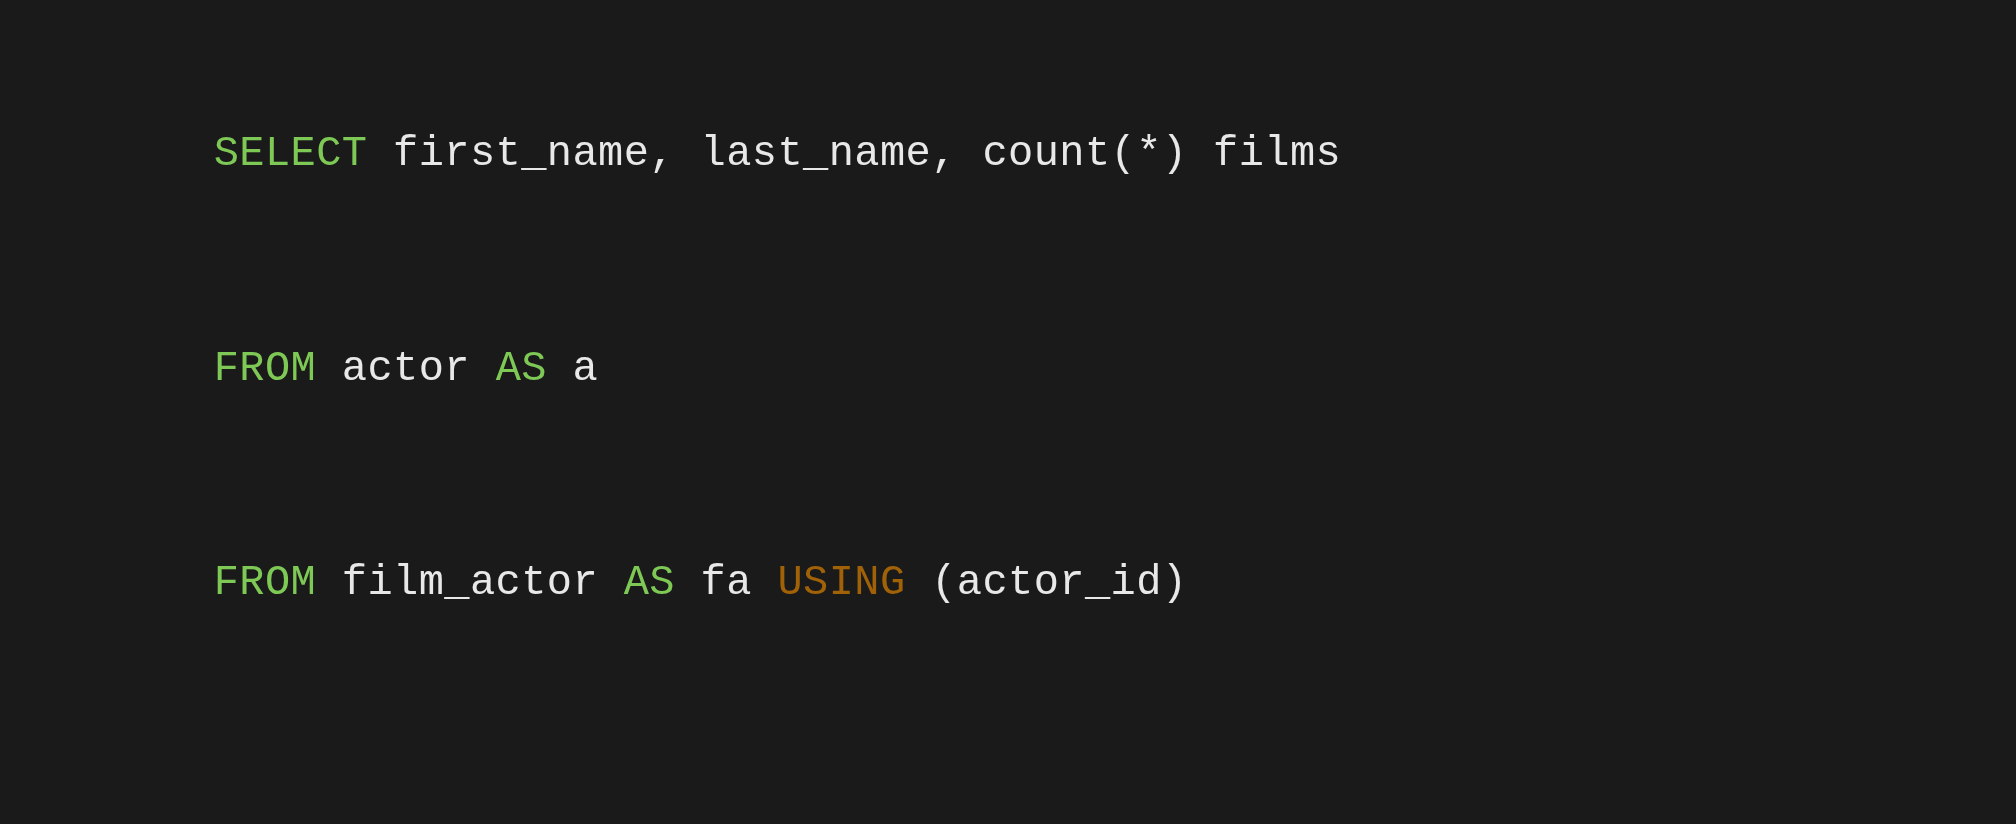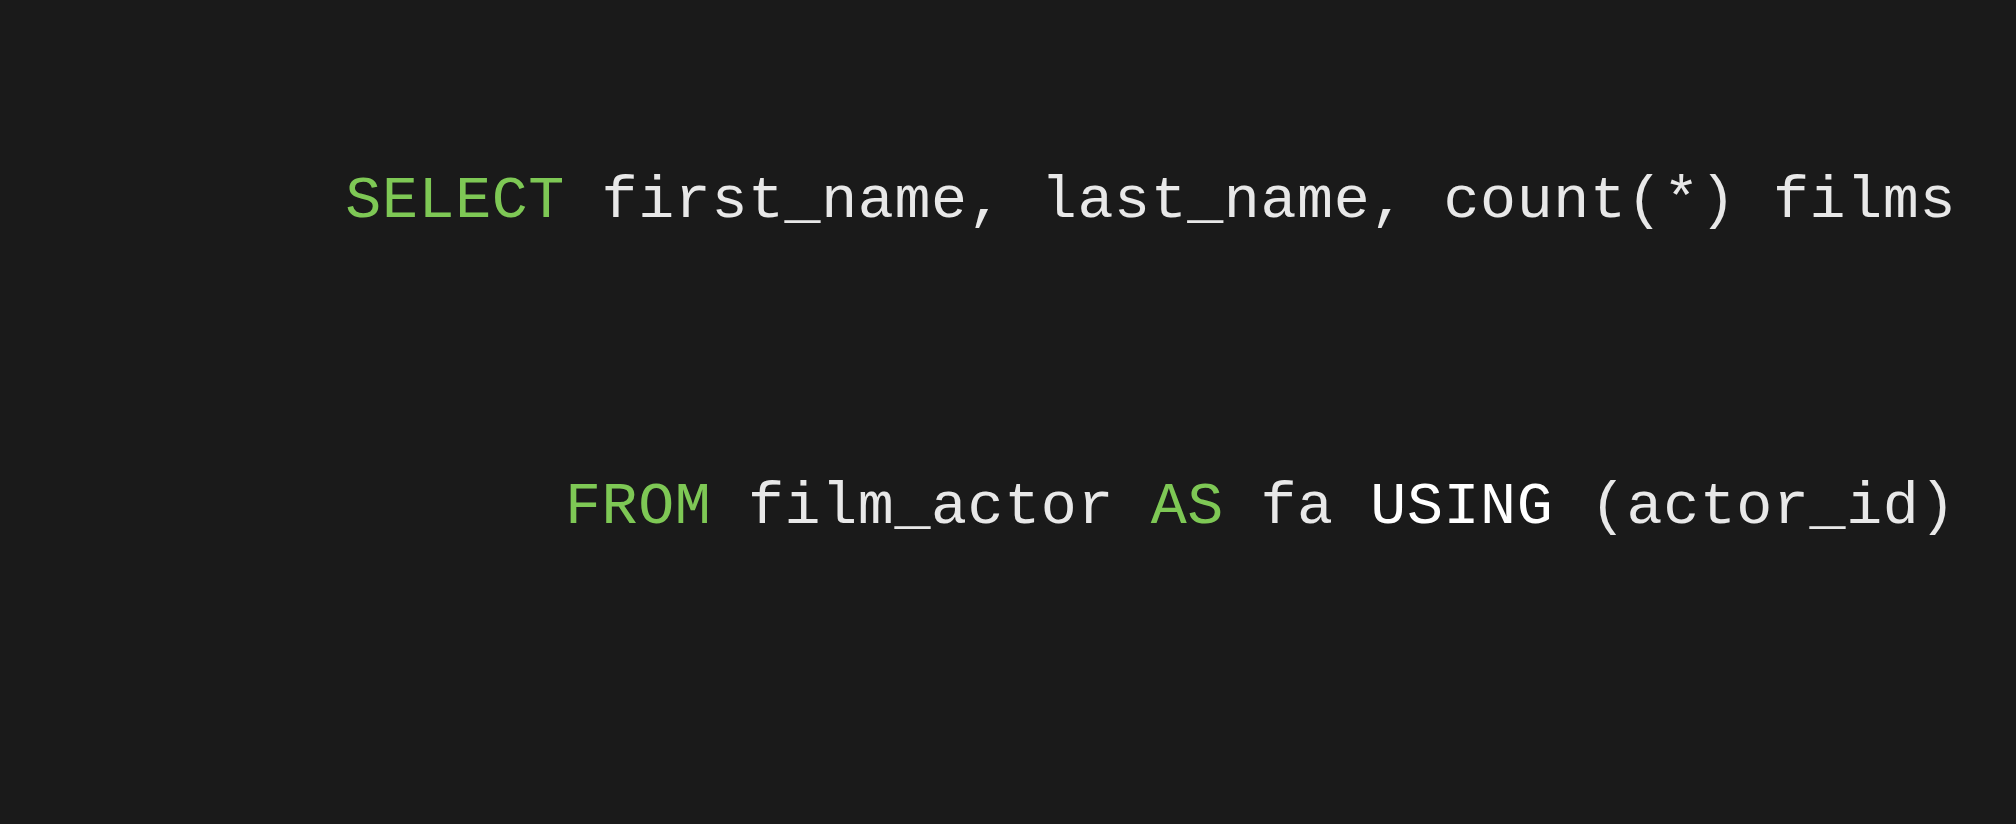--- a/index.html
+++ b/index.html
@@ -22,49 +22,51 @@
     .container {
       padding: 48px 60px;
       width: 100%;
     }
 
     .code-block {
       margin-bottom: 60px;
     }
 
     .code-line {
-      font-size: 60px;
+      font-size: 42px;
       line-height: 1.7;
       white-space: pre;
       letter-spacing: 0.01em;
-      text-align: right;
     }
 
     .kw-green {
       color: #7ec855;
     }
 
     .kw-yellow {
-      color: #ffffff;
+      color: #a16207;
     }
 
     .text-white {
       color: #e8e8e8;
     }
   </style>
 </head>
 <body>
 
 <div class="container">
   <div class="code-block">
 
     <div class="code-line">
       <span class="kw-green">SELECT</span><span class="text-white"> first_name, last_name, count(*) films</span>
     </div>
 
+    <div class="code-line">
+      <span class="kw-green">FROM</span><span class="text-white"> actor </span><span class="kw-green">AS</span><span class="text-white"> a</span>
+    </div>
 
     <div class="code-line">
       <span class="kw-green">FROM</span><span class="text-white"> film_actor </span><span class="kw-green">AS</span><span class="text-white"> fa </span><span class="kw-yellow">USING</span><span class="text-white"> (actor_id)</span>
     </div>
 
   </div>
 
 </div>
 
 </body></html>

